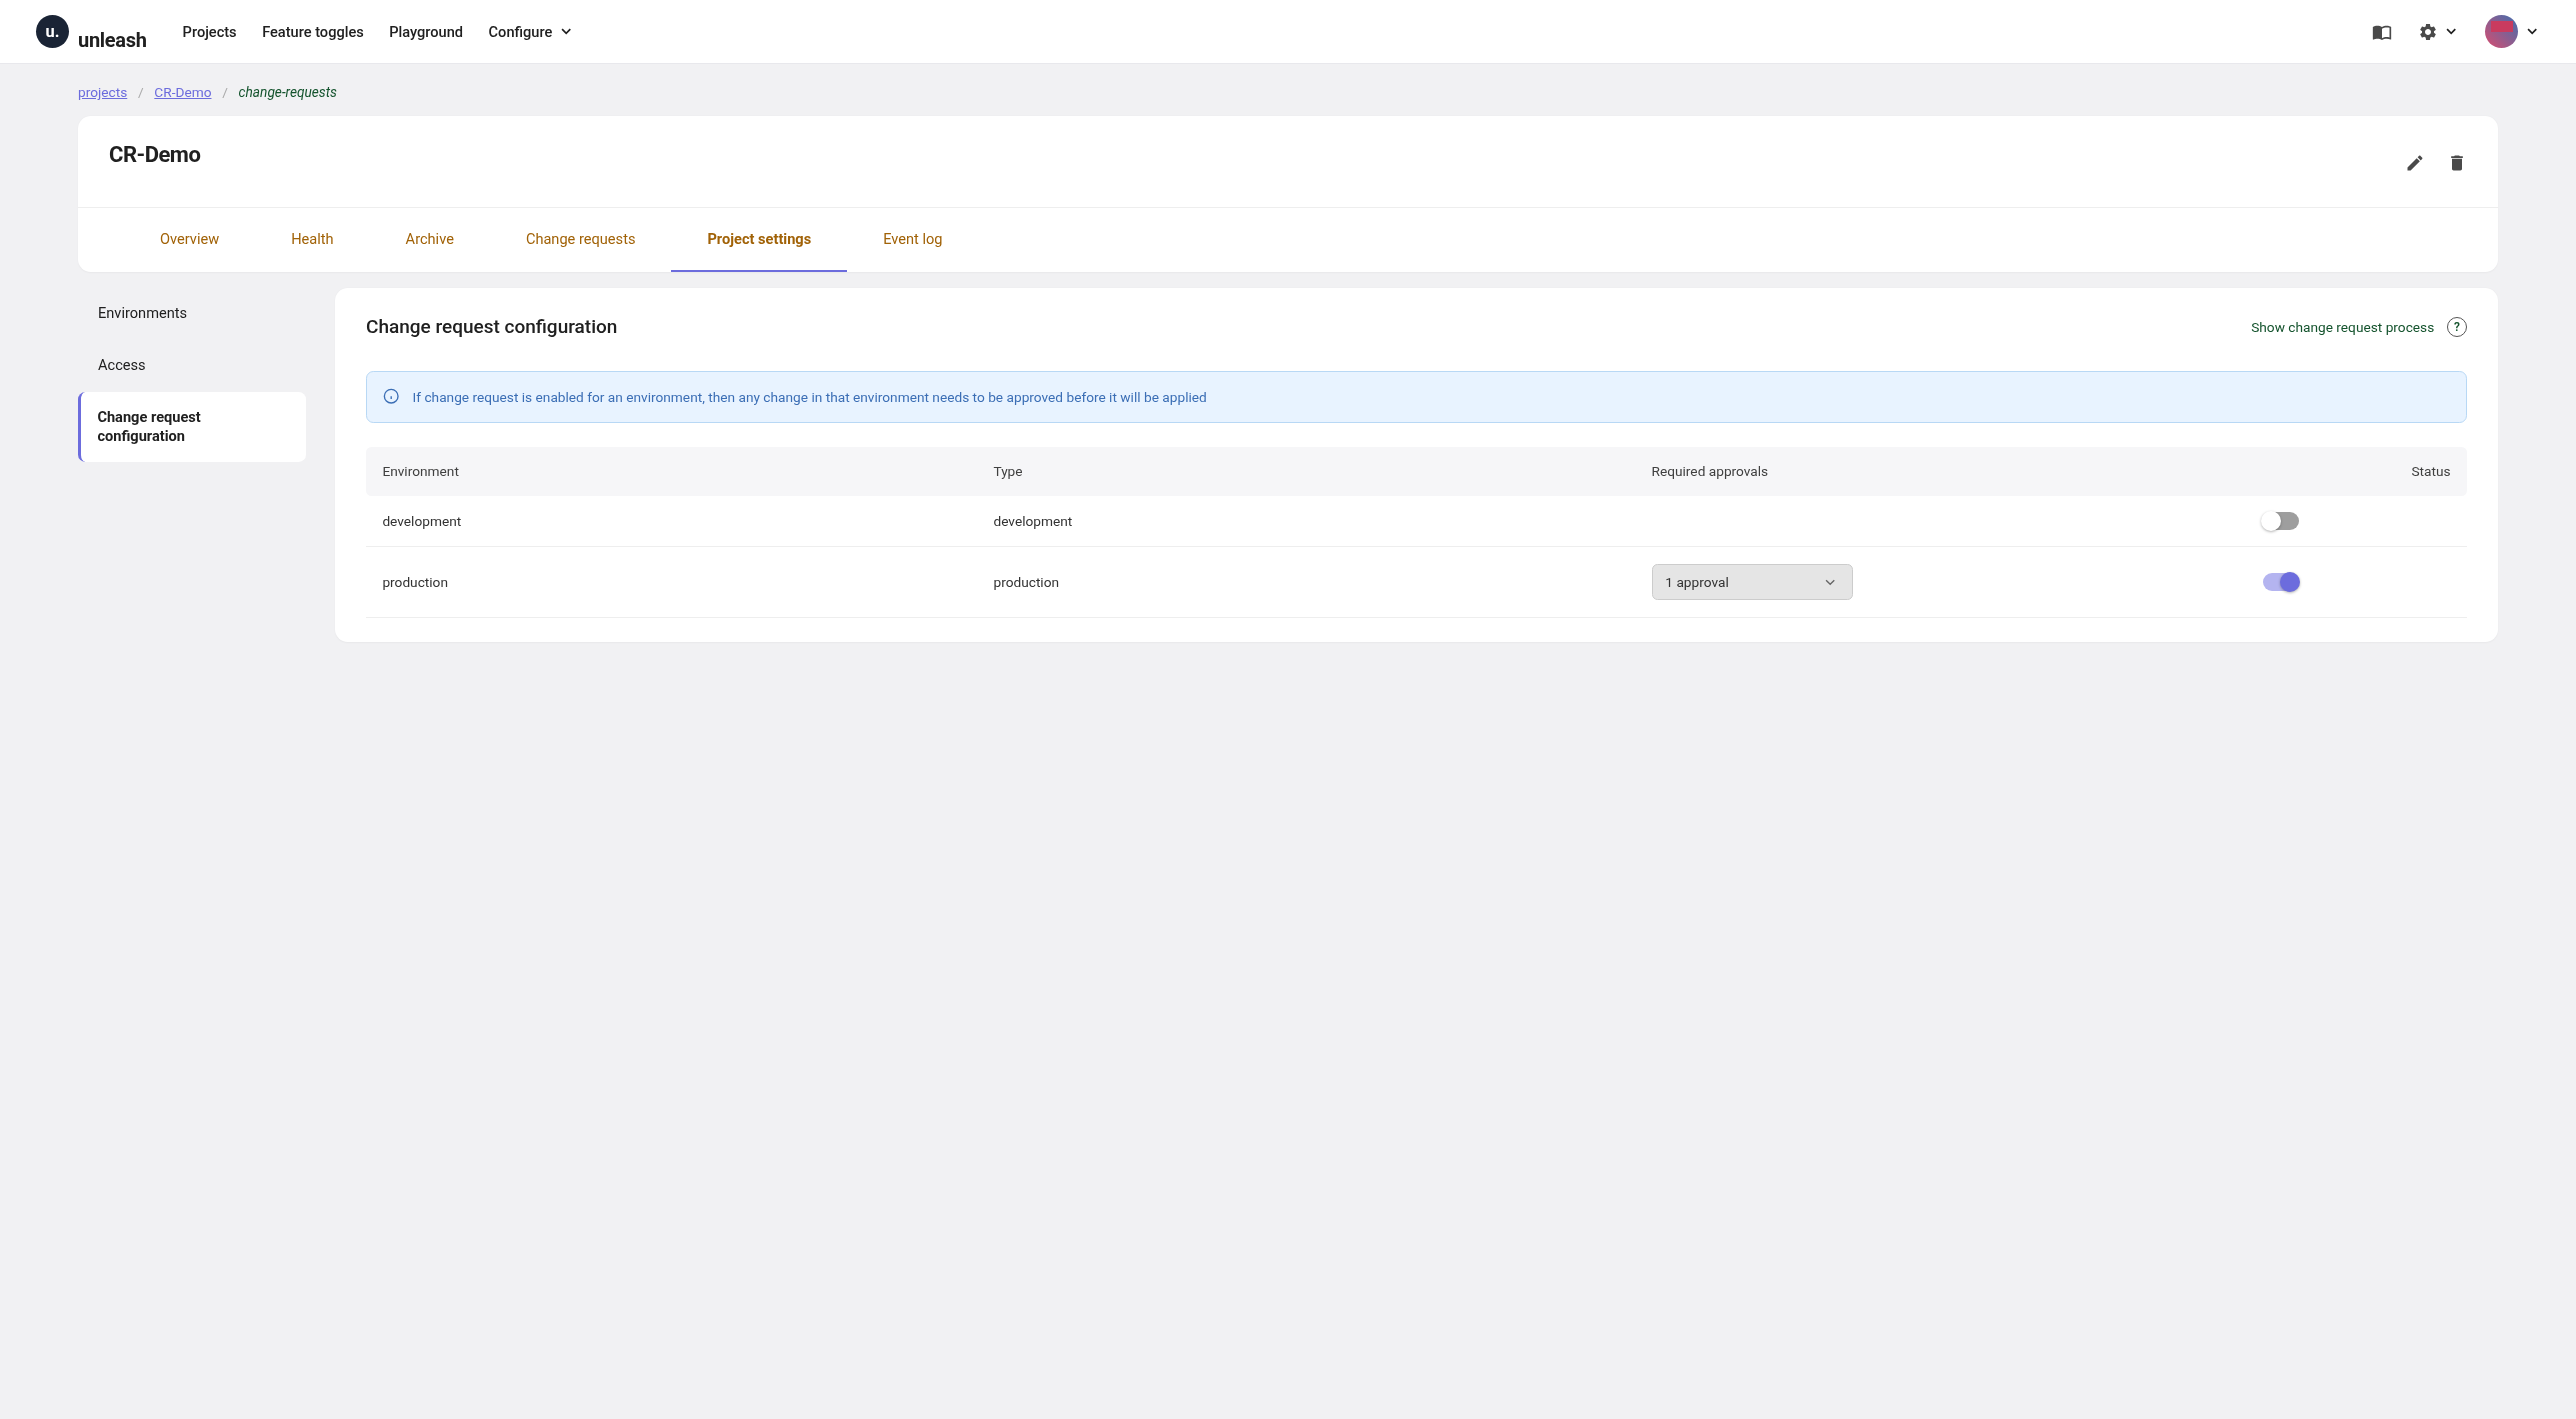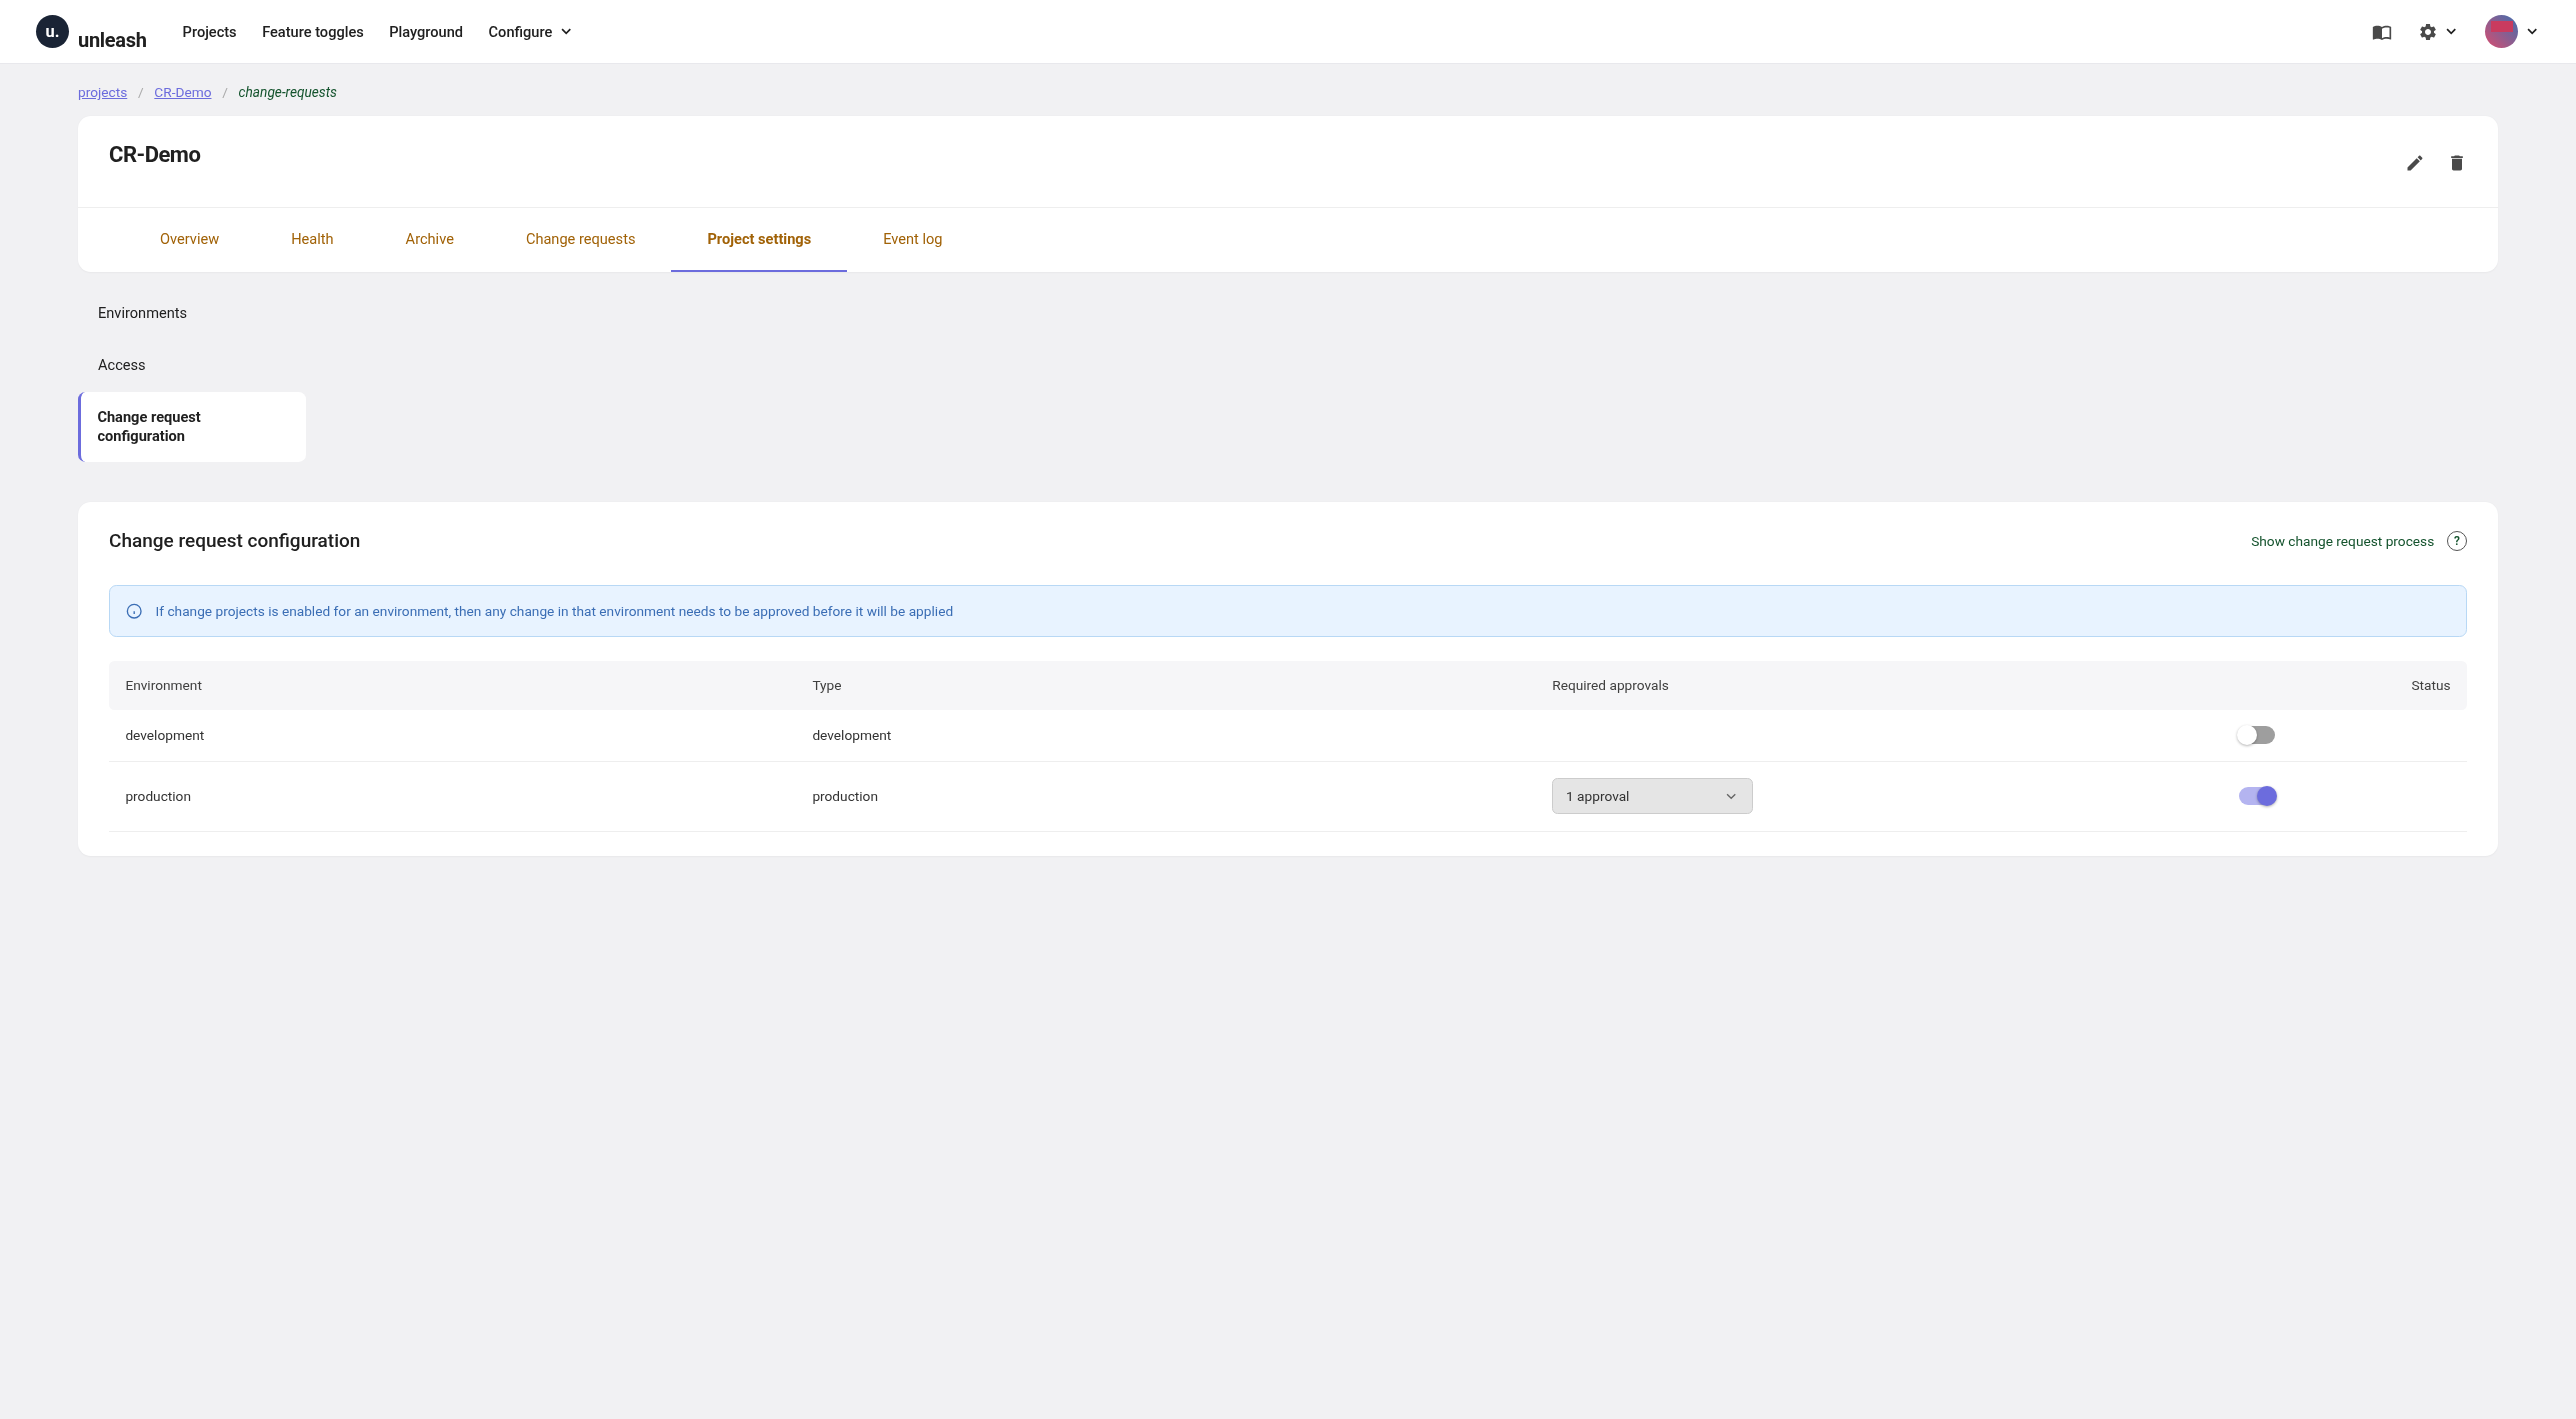--- a/index.html
+++ b/index.html
@@ -161,22 +161,21 @@
     }
     .tab.active {
       font-weight: 700;
       border-bottom-color: #6c6cdd;
     }
     
     
     .content-area {
       display: flex;
       margin: 16.4px 78px 27px;
-      gap: 40px;
-      flex-direction: column;
+      gap: 29px;
     }
     
     
     .sidebar {
       width: 228px;
       flex-shrink: 0;
     }
     .sidebar-item {
       padding: 16.4px 20px;
       font-size: 14.6px;
@@ -398,21 +397,21 @@
         <div class="help-icon">?</div>
       </div>
     </div>
 
     <div class="info-banner">
       <svg class="info-icon" viewBox="0 0 24 24" fill="none" stroke="#3b6eb5" stroke-width="2">
           <circle cx="12" cy="12" r="10"></circle>
           <line x1="12" y1="16" x2="12" y2="12"></line>
           <line x1="12" y1="8" x2="12.01" y2="8"></line>
         </svg>
-      <span>If change projects is enabled for an environment, then any change in that environment needs to be approved before it will be applied</span>
+      <span>If change request is enabled for an environment, then any change in that environment needs to be approved before it will be applied</span>
     </div>
 
     <div class="table">
       <div class="table-header">
         <div>Environment</div>
         <div>Type</div>
         <div>Required approvals</div>
         <div class="col-status-header">Status</div>
       </div>
 

